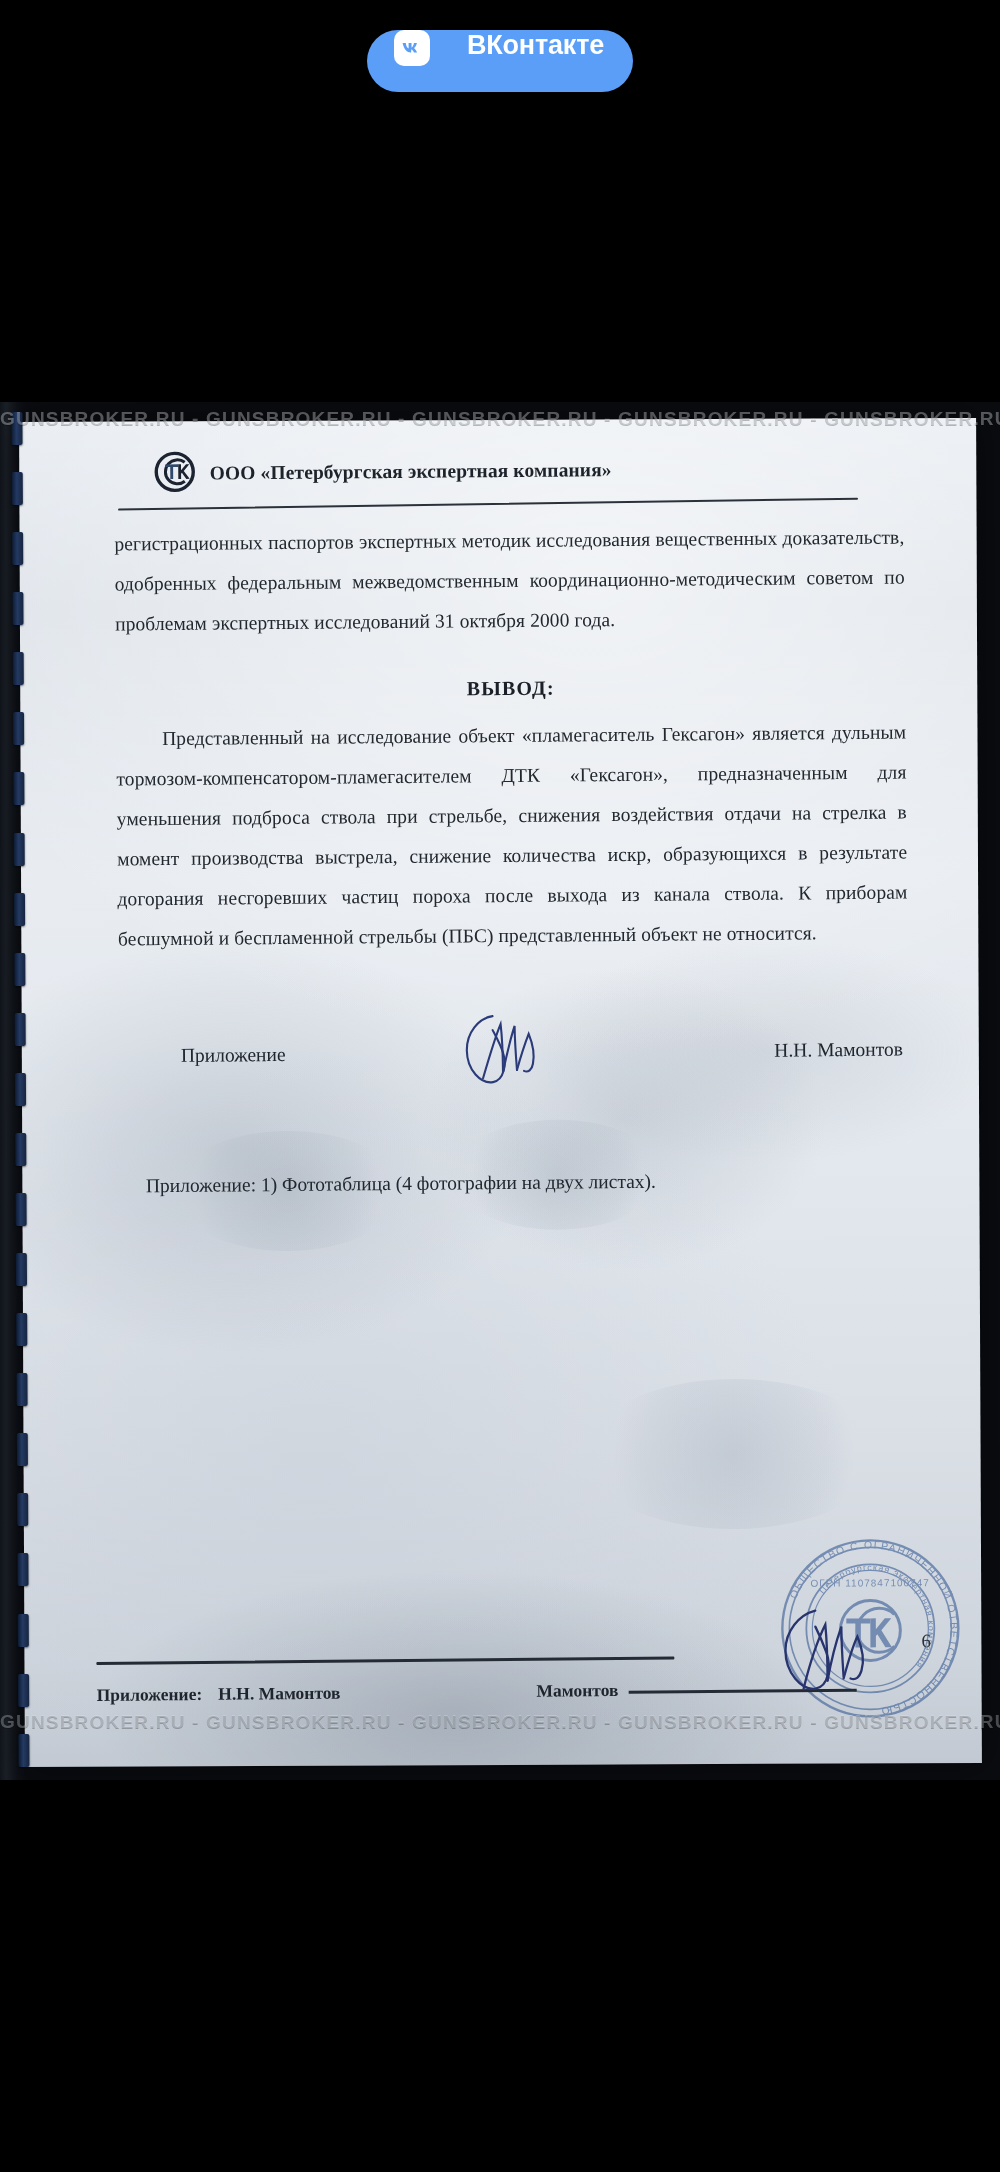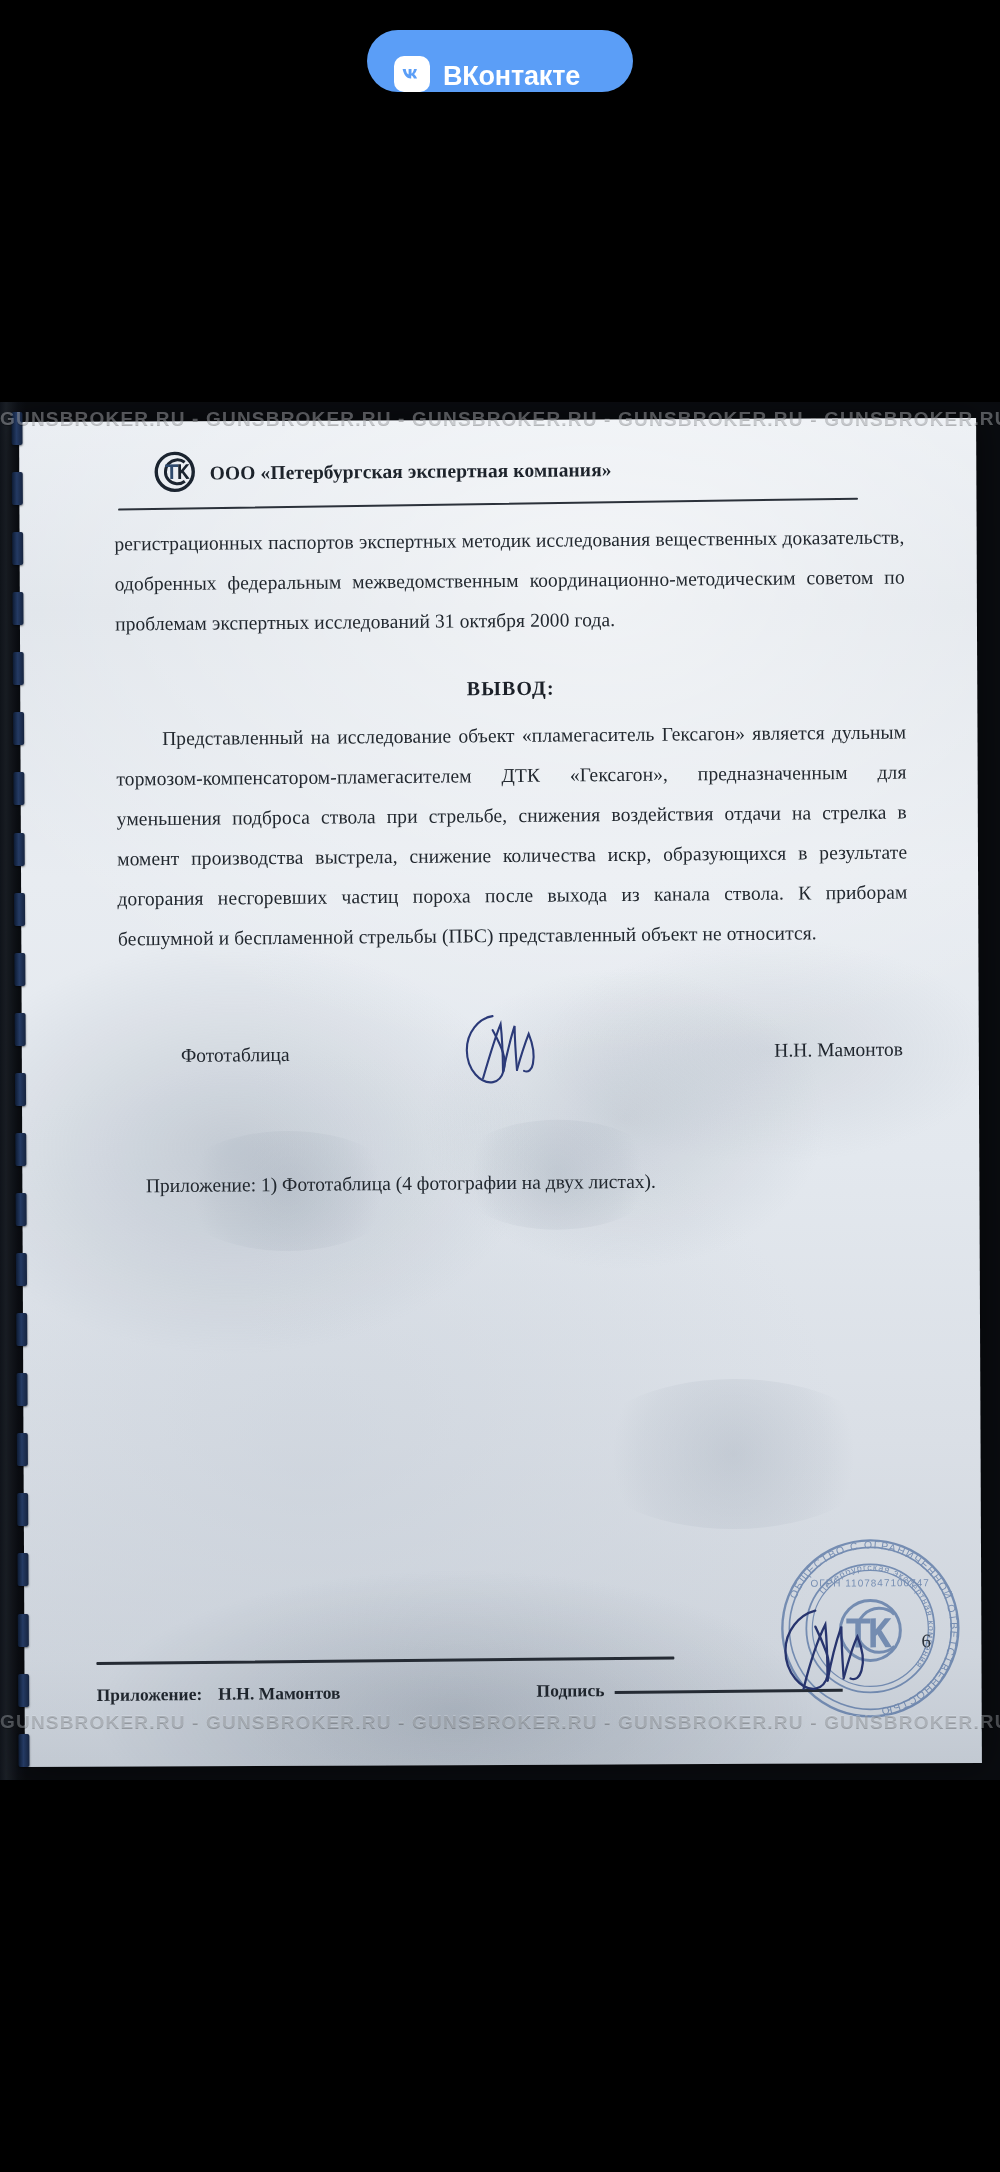--- a/index.html
+++ b/index.html
@@ -19,25 +19,26 @@
   
   #vk-button {
     position: absolute;
     left: 367px;
     top: 30px;
     width: 266px;
     height: 62px;
     border-radius: 31px;
     background: #5b9ef7;
     display: flex;
-    align-items: flex-end;
+    align-items: flex-start;
     justify-content: flex-start;
     padding-left: 27px;
     box-sizing: border-box;
     cursor: pointer;
+    gap: 24px;
   }
   #vk-logo-box {
     width: 36px;
     height: 36px;
     border-radius: 10px;
     background: #ffffff;
     display: flex;
     align-items: center;
     justify-content: center;
     flex: 0 0 auto;
@@ -339,21 +340,21 @@
       </div>
       <div id="letterhead-rule"></div>
 
       <p class="body-para">регистрационных паспортов экспертных методик исследования вещественных доказательств, одобренных федеральным межведомственным координационно-методическим советом по проблемам экспертных исследований 31 октября 2000 года.</p>
 
       <div id="verdict-heading">ВЫВОД:</div>
 
       <p class="body-para indent"><span>Представленный на исследование объект «пламегаситель Гексагон» является дульным тормозом-компенсатором-пламегасителем ДТК «Гексагон», предназначенным для уменьшения подброса ствола при стрельбе, снижения воздействия отдачи на стрелка в момент производства выстрела, снижение количества искр, образующихся в результате догорания несгоревших частиц пороха после выхода из канала ствола. К приборам бесшумной и беспламенной стрельбы (ПБС) представленный объект </span><span class="underlined">не относится</span><span>.</span></p>
 
       <div id="signature-row">
-        <span id="signature-role">Фототаблица</span>
+        <span id="signature-role">Приложение</span>
         <span id="signature-mark">
           <svg width="120" height="88" viewBox="0 0 120 88" aria-hidden="true">
             <g fill="none" stroke="#2b3a78" stroke-width="2.1" stroke-linecap="round">
               <path d="M44 10c-14 2-26 16-26 34 0 20 14 34 26 32 11-2 14-18 10-30-3-9-8-18-10-22"></path>
               <path d="M34 72c6-20 12-40 18-54 2 18 2 34 2 48"></path>
               <path d="M54 66c4-18 8-34 12-46 0 16 1 30 2 44"></path>
               <path d="M68 64c4-14 8-26 12-36 4 10 6 20 4 30-1 6-5 9-9 7"></path>
             </g>
           </svg>
         </span>
@@ -390,21 +391,21 @@
         <path d="M104 94h5.5v11l9-11h6.5l-10 12 10.5 17h-6.5l-8-13-1.5 1.7v11.3h-5.5z" fill="#3c5f96"></path>
       </svg>
     </div>
 
     <div id="footer">
       <div id="footer-rule"></div>
       <div id="footer-row">
         <span id="footer-specialist">Приложение:</span>
         <span id="footer-specialist-name">Н.Н. Мамонтов</span>
         <span id="footer-sign-wrap">
-          <span>Подпись</span>
+          <span>Мамонтов</span>
           <span id="footer-sign-line"></span>
         </span>
       </div>
     </div>
 
     <div id="footer-signature">
       <svg width="118" height="96" viewBox="0 0 118 96" aria-hidden="true">
         <g fill="none" stroke="#27346e" stroke-width="2.3" stroke-linecap="round">
           <path d="M46 6c-16 4-30 20-30 40 0 22 16 40 30 38 13-2 16-22 11-36-4-11-9-22-11-26"></path>
           <path d="M34 84c6-24 14-48 22-64 2 22 2 40 2 56"></path>

